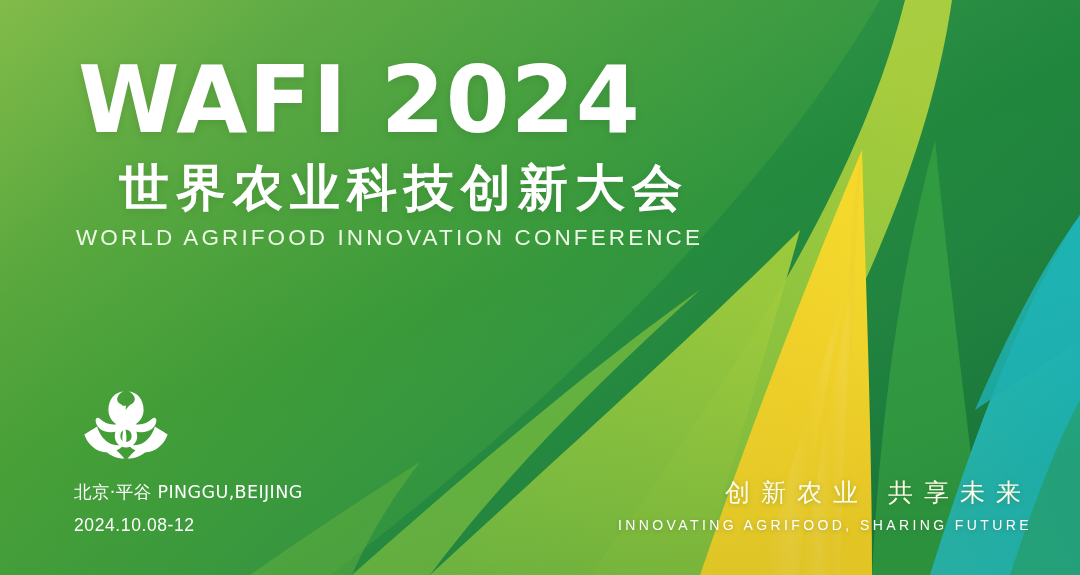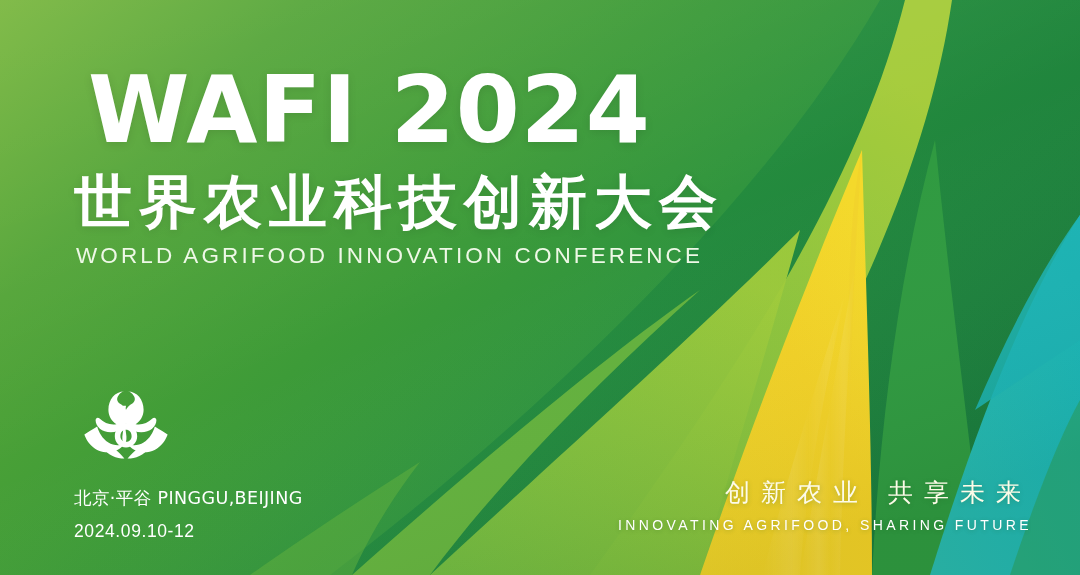--- a/index.html
+++ b/index.html
@@ -40,35 +40,36 @@
     width: 660px;
   }
 
   .wafi-title {
     font-family: "DejaVu Sans", "Liberation Sans", sans-serif;
     font-weight: 700;
     font-size: 92px;
     line-height: 0.98;
     letter-spacing: 1px;
     color: #ffffff;
-    margin: 14px;
+    margin: 4px;
     white-space: nowrap;
     text-shadow: 0 2px 10px rgba(0,0,0,0.10);
   }
 
   .cn-title {
     margin: 16px 0 0 0;
     font-family: "DejaVu Sans", "Liberation Sans", sans-serif;
     font-weight: 700;
-    font-size: 58px;
+    font-size: 50px;
     line-height: 1.05;
     letter-spacing: 7px;
     color: #ffffff;
     white-space: nowrap;
     text-shadow: 0 2px 8px rgba(0,0,0,0.10);
+    text-align: center;
   }
 
   .en-subtitle {
     margin: 10px 0 16px 2px;
     font-family: "Liberation Sans", "DejaVu Sans", sans-serif;
     font-weight: 400;
     font-size: 22.5px;
     letter-spacing: 3.1px;
     color: #eef8e6;
     white-space: nowrap;
@@ -82,21 +83,21 @@
   }
 
   .logo-mark {
     width: 96px;
     height: 74px;
     display: block;
     margin-left: 4px;
   }
 
   .venue-line {
-    margin-top: 24px;
+    margin-top: 18px;
     font-family: "DejaVu Sans", "Liberation Sans", sans-serif;
     font-size: 17.5px;
     font-weight: 400;
     color: #ffffff;
     letter-spacing: 0.4px;
     white-space: nowrap;
   }
 
   .date-line {
     margin-top: 11px;
@@ -254,21 +255,21 @@
 
           <path d="M112,58 C112,58 106,78 86,80 C74,81 66,75 62,70 C68,72 76,72 82,68
                    C90,63 94,55 96,48 C102,52 108,55 112,58 Z"></path>
 
           <path d="M30,74 C38,84 48,88 58,88 C54,83 50,79 46,76 C40,74 35,73 30,74 Z"></path>
 
           <path d="M90,74 C82,84 72,88 62,88 C66,83 70,79 74,76 C80,74 85,73 90,74 Z"></path>
         </g>
       </svg>
       <div class="venue-line">北京·平谷 PINGGU,BEIJING</div>
-      <div class="date-line">2024.09.10-12</div>
+      <div class="date-line">2024.10.08-12</div>
     </div>
 
     <div class="slogan-block">
       <div class="slogan-cn">创新农业  共享未来</div>
       <div class="slogan-en">INNOVATING AGRIFOOD, SHARING FUTURE</div>
     </div>
 
   </div>
 </div>
 

